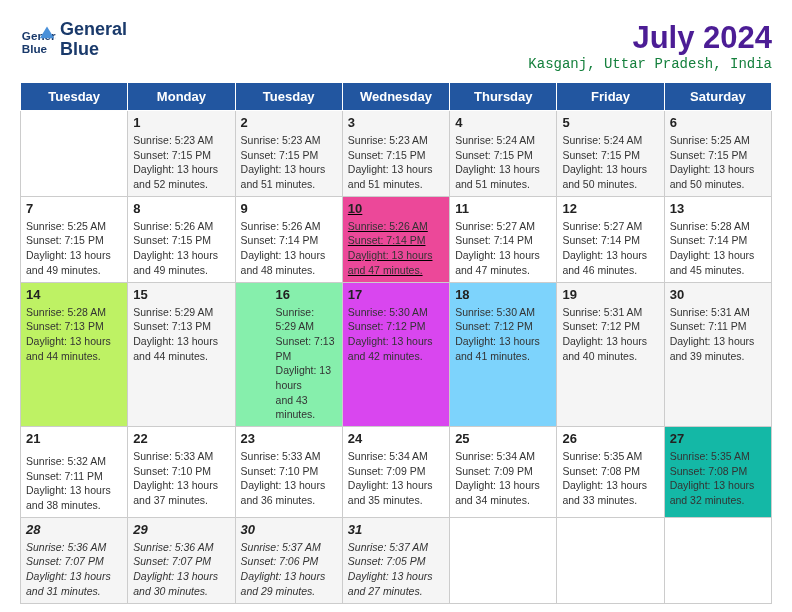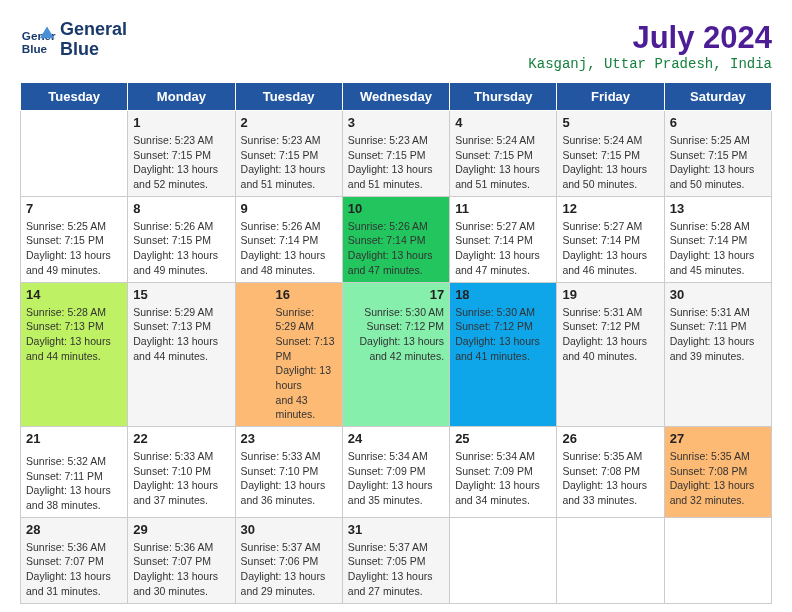--- a/index.html
+++ b/index.html
@@ -78,21 +78,21 @@
       line-height: 1.4;
     }
     tr:nth-child(odd) td { background: #f9f9f9; }
     tr:nth-child(even) td { background: #ffffff; }
     thead tr th { background: #2256a0; }
     .empty-cell { background: #fff !important; }
     tbody tr:nth-child(1) td { background: #f5f5f5; }
     tbody tr:nth-child(2) td { background: #ffffff; }
     tbody tr:nth-child(3) td { background: #f5f5f5; }
     tbody tr:nth-child(4) td { background: #ffffff; }
-    tbody tr:nth-child(5) td { background: #f5f5f5; }
+    tbody tr:nth-child(5) td { background: #f5f5f5; font-style: italic; }
   </style>
 </head>
 <body>
 
 <div class="header">
   <div class="logo">
     <svg class="logo-icon" viewBox="0 0 40 40">
       <text x="2" y="20" font-size="13" fill="#1a3a6b" font-weight="bold">General</text>
       <text x="2" y="34" font-size="13" fill="#1a3a6b" font-weight="bold">Blue</text>
       <polygon points="30,5 38,18 22,18" fill="#4a90d9"></polygon>
@@ -181,21 +181,21 @@
 Daylight: 13 hours
 and 49 minutes.</div>
         </td>
         <td style="background: rgb(255, 255, 255);">
           <span class="date-num">9</span>
           <div class="cell-info" style="white-space: pre-line;">Sunrise: 5:26 AM
 Sunset: 7:14 PM
 Daylight: 13 hours
 and 48 minutes.</div>
         </td>
-        <td style="background: #22c55e;">
+        <td style="background: #ec4899; text-decoration: underline;">
           <span class="date-num">10</span>
           <div class="cell-info" style="white-space: pre-line;">Sunrise: 5:26 AM
 Sunset: 7:14 PM
 Daylight: 13 hours
 and 47 minutes.</div>
         </td>
         <td style="background: rgb(255, 255, 255);">
           <span class="date-num">11</span>
           <div class="cell-info" style="white-space: pre-line;">Sunrise: 5:27 AM
 Sunset: 7:14 PM
@@ -225,35 +225,35 @@
 Daylight: 13 hours
 and 44 minutes.</div>
         </td>
         <td style="background: rgb(245, 245, 245);">
           <span class="date-num">15</span>
           <div class="cell-info" style="white-space: pre-line;">Sunrise: 5:29 AM
 Sunset: 7:13 PM
 Daylight: 13 hours
 and 44 minutes.</div>
         </td>
-        <td style="background: #fdba74; padding-left: 40px;">
+        <td style="background: #86efac; padding-left: 40px;">
           <span class="date-num">16</span>
           <div class="cell-info" style="white-space: pre-line;">Sunrise: 5:29 AM
 Sunset: 7:13 PM
 Daylight: 13 hours
 and 43 minutes.</div>
         </td>
-        <td style="background: #86efac; text-align: right;">
+        <td style="background: #d946ef;">
           <span class="date-num">17</span>
           <div class="cell-info" style="white-space: pre-line;">Sunrise: 5:30 AM
 Sunset: 7:12 PM
 Daylight: 13 hours
 and 42 minutes.</div>
         </td>
-        <td style="background: #0ea5e9;">
+        <td style="background: #7dd3fc;">
           <span class="date-num">18</span>
           <div class="cell-info" style="white-space: pre-line;">Sunrise: 5:30 AM
 Sunset: 7:12 PM
 Daylight: 13 hours
 and 41 minutes.</div>
         </td>
         <td style="background: rgb(245, 245, 245);">
           <span class="date-num">19</span>
           <div class="cell-info" style="white-space: pre-line;">Sunrise: 5:31 AM
 Sunset: 7:12 PM
@@ -304,21 +304,21 @@
 Daylight: 13 hours
 and 34 minutes.</div>
         </td>
         <td style="background: rgb(255, 255, 255);">
           <span class="date-num">26</span>
           <div class="cell-info" style="white-space: pre-line;">Sunrise: 5:35 AM
 Sunset: 7:08 PM
 Daylight: 13 hours
 and 33 minutes.</div>
         </td>
-        <td style="background: #fdba74;">
+        <td style="background: #14b8a6;">
           <span class="date-num">27</span>
           <div class="cell-info" style="white-space: pre-line;">Sunrise: 5:35 AM
 Sunset: 7:08 PM
 Daylight: 13 hours
 and 32 minutes.</div>
         </td>
       </tr>
       <tr>
         <td style="background: rgb(245, 245, 245);">
           <span class="date-num">28</span>

